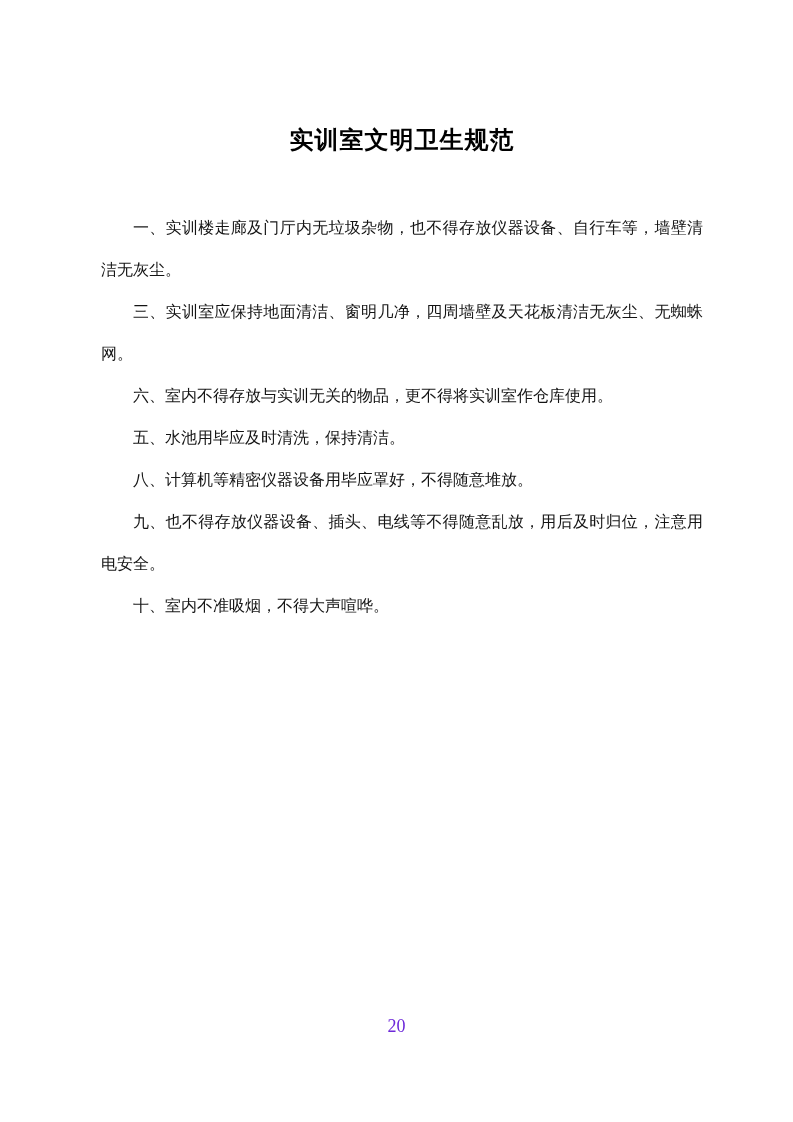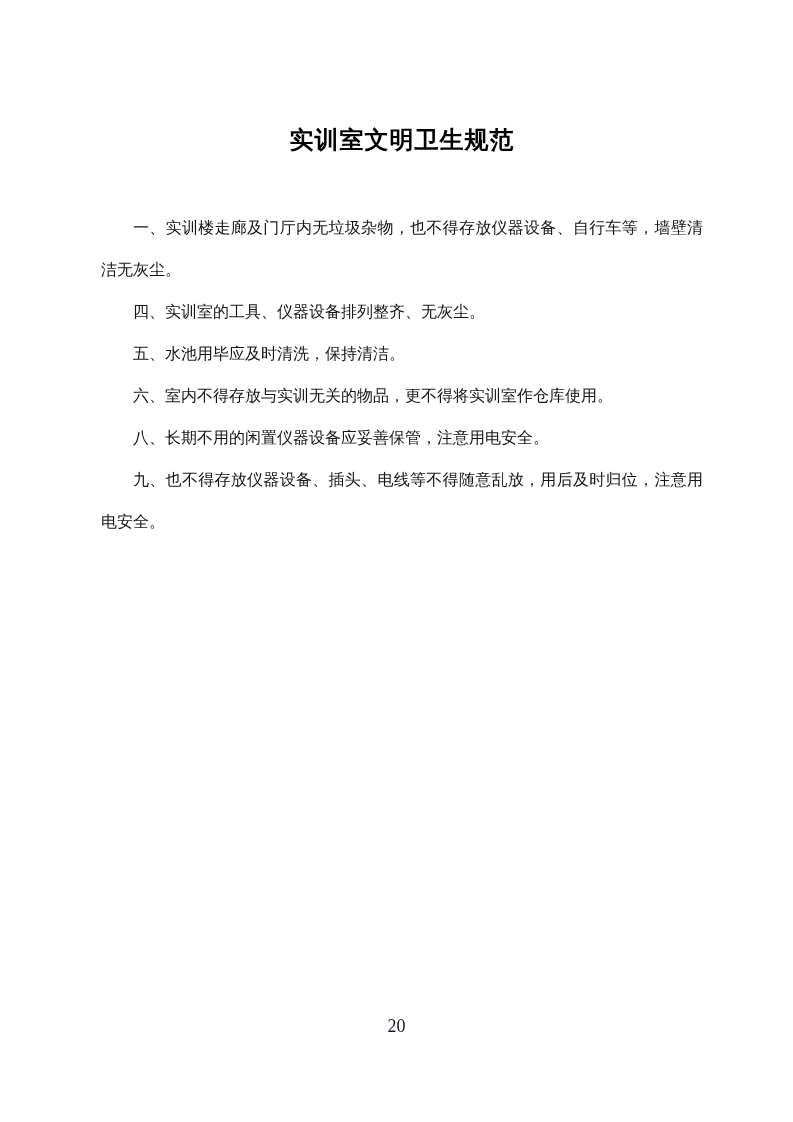--- a/index.html
+++ b/index.html
@@ -39,32 +39,33 @@
     word-break: break-all;
   }
   .page-number {
     position: absolute;
     top: 1006px;
     left: 0;
     right: 0;
     text-align: center;
     font-size: 18px;
     line-height: 24px;
-    color: #0f172a;
+    color: #6d28d9;
   }
 </style>
 </head>
 <body>
 
 <div class="page">
   <div class="content">
     <h1 class="doc-title">实训室文明卫生规范</h1>
     <div class="doc-body">
       <p>一、实训楼走廊及门厅内无垃圾杂物，也不得存放仪器设备、自行车等，墙壁清洁无灰尘。</p>
-      <p>四、实训室的工具、仪器设备排列整齐、无灰尘。</p>
+      <p>三、实训室应保持地面清洁、窗明几净，四周墙壁及天花板清洁无灰尘、无蜘蛛网。</p>
+      <p>六、室内不得存放与实训无关的物品，更不得将实训室作仓库使用。</p>
       <p>五、水池用毕应及时清洗，保持清洁。</p>
-      <p>六、室内不得存放与实训无关的物品，更不得将实训室作仓库使用。</p>
-      <p>八、长期不用的闲置仪器设备应妥善保管，注意用电安全。</p>
+      <p>八、计算机等精密仪器设备用毕应罩好，不得随意堆放。</p>
       <p>九、也不得存放仪器设备、插头、电线等不得随意乱放，用后及时归位，注意用电安全。</p>
+      <p>十、室内不准吸烟，不得大声喧哗。</p>
     </div>
   </div>
   <div class="page-number">20</div>
 </div>
 
 </body></html>

